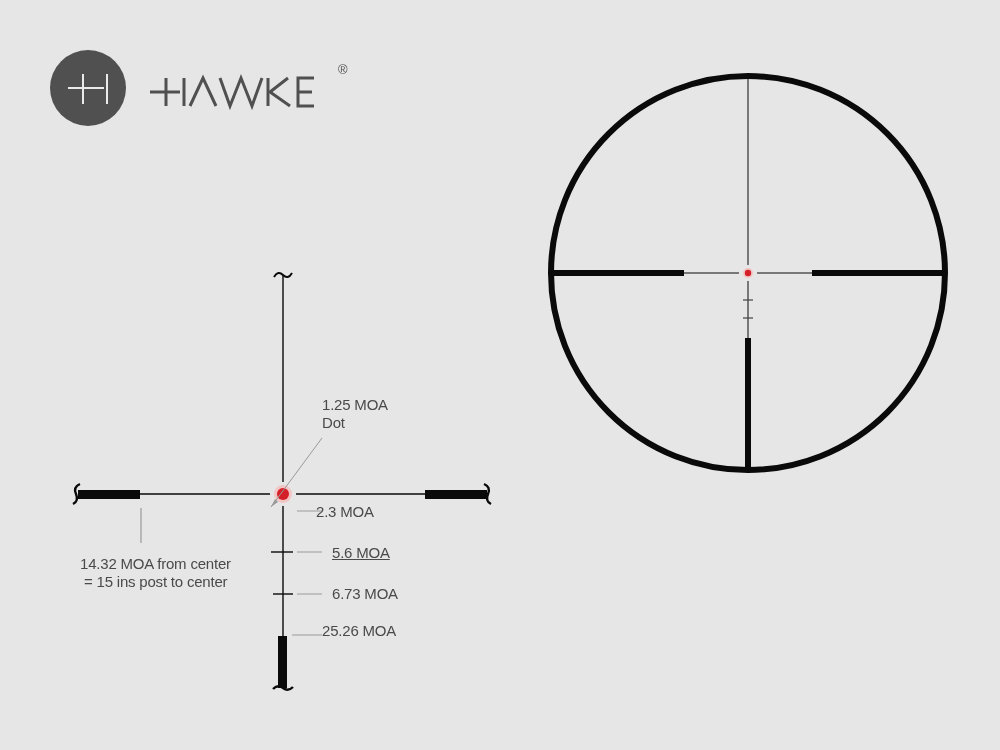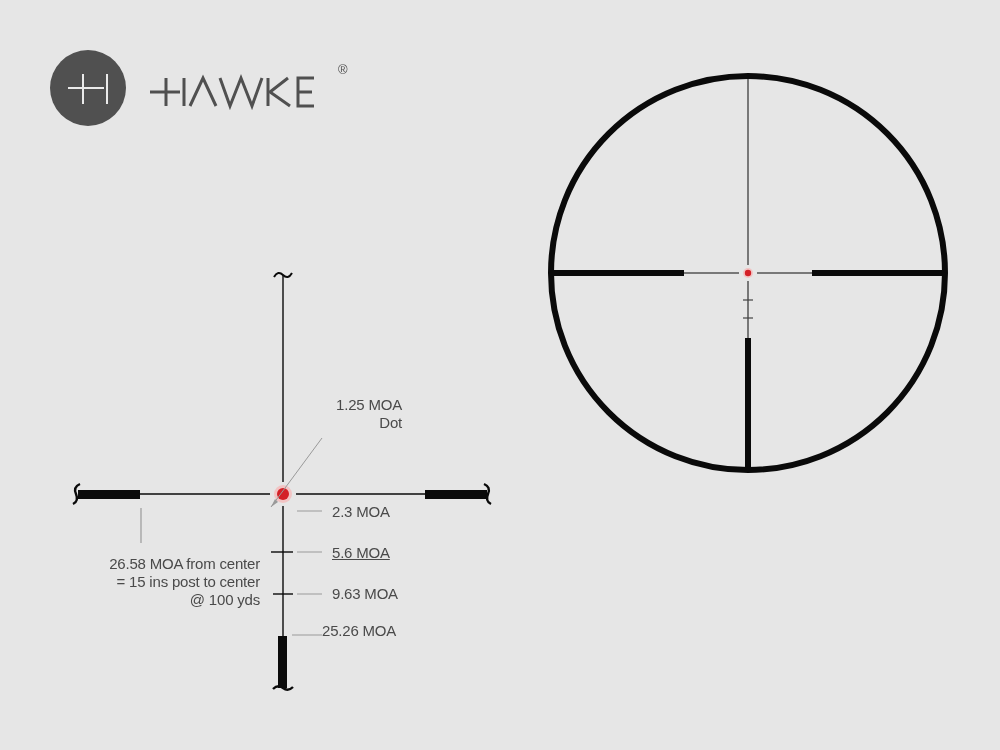--- a/index.html
+++ b/index.html
@@ -13,21 +13,21 @@
     .abs { position: absolute; }
     svg { position: absolute; left: 0; top: 0; }
     .lbl {
       position: absolute;
       font-size: 15px;
       color: #4a4a4a;
       white-space: nowrap;
       line-height: 18px;
       letter-spacing: -0.2px;
     }
-    .center { text-align: right; }
+    .center { text-align: left; }
   </style>
 </head>
 <body>
 
 <div class="abs" style="left:50px;top:50px;width:310px;height:76px;">
   <div class="abs" style="left:0;top:0;width:76px;height:76px;border-radius:50%;background:#505050;">
     <svg width="76" height="76">
       <line x1="18" y1="38" x2="54" y2="38" stroke="#eaeaea" stroke-width="2"></line>
       <line x1="33" y1="24" x2="33" y2="54" stroke="#eaeaea" stroke-width="2"></line>
       <line x1="57" y1="24" x2="57" y2="54" stroke="#eaeaea" stroke-width="2"></line>
@@ -83,29 +83,28 @@
   <line x1="297" y1="552" x2="322" y2="552" stroke="#9a9a9a" stroke-width="1"></line>
   <line x1="297" y1="594" x2="322" y2="594" stroke="#9a9a9a" stroke-width="1"></line>
   <line x1="292" y1="635" x2="322" y2="635" stroke="#9a9a9a" stroke-width="1"></line>
   <line x1="141" y1="508" x2="141" y2="543" stroke="#9a9a9a" stroke-width="1.2"></line>
 </svg>
 
 <div class="lbl center" style="left:322px;top:396px;width:80px;">
   <div>1.25 MOA</div>
   <div>Dot</div>
 </div>
-<div class="lbl" style="left:332px;top:503px;">2.3 MOA</div>
+<div class="lbl" style="left:316px;top:503px;">2.3 MOA</div>
 <div class="lbl" style="left:332px;top:544px;text-decoration:underline;">5.6 MOA</div>
-<div class="lbl" style="left:332px;top:585px;">9.63 MOA</div>
+<div class="lbl" style="left:332px;top:585px;">6.73 MOA</div>
 <div class="lbl" style="left:322px;top:622px;">25.26 MOA</div>
 
 <div class="lbl center" style="left:80px;top:555px;width:180px;">
-  <div>26.58 MOA from center</div>
+  <div>14.32 MOA from center</div>
   <div style="padding-left:4px;">= 15 ins post to center</div>
-  <div>@ 100 yds</div>
 </div>
 
 <svg width="1000" height="750">
   <circle cx="748" cy="273" r="197" fill="none" stroke="#0a0a0a" stroke-width="6"></circle>
 
   <line x1="748" y1="76" x2="748" y2="265" stroke="#0a0a0a" stroke-width="1"></line>
   <line x1="748" y1="281" x2="748" y2="338" stroke="#0a0a0a" stroke-width="1"></line>
 
   <rect x="551" y="270" width="133" height="6" fill="#0a0a0a"></rect>
   <rect x="812" y="270" width="133" height="6" fill="#0a0a0a"></rect>

